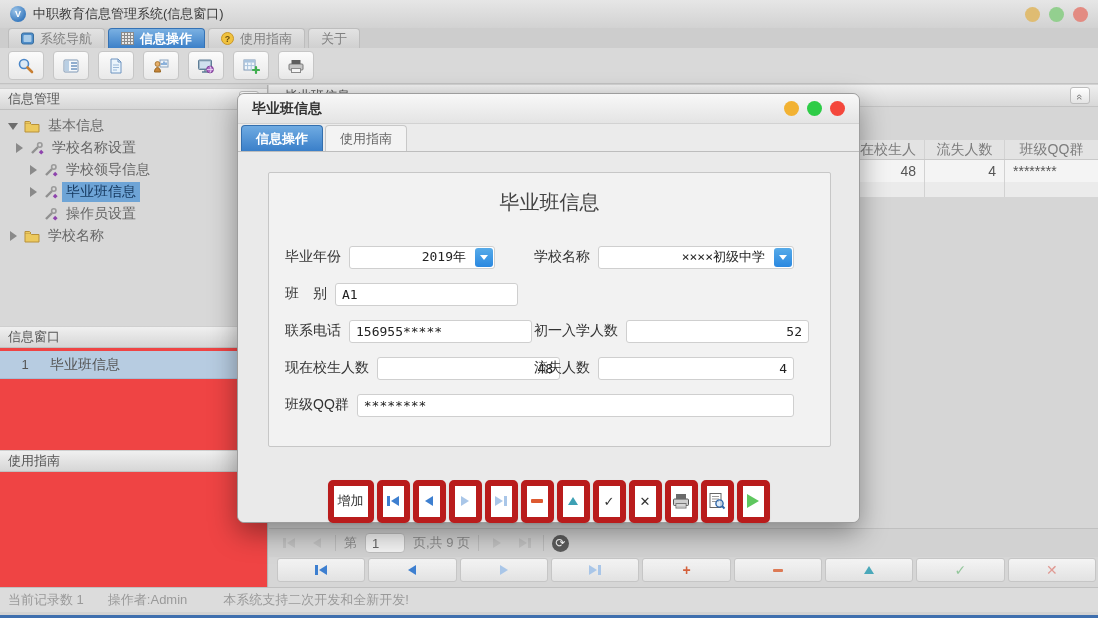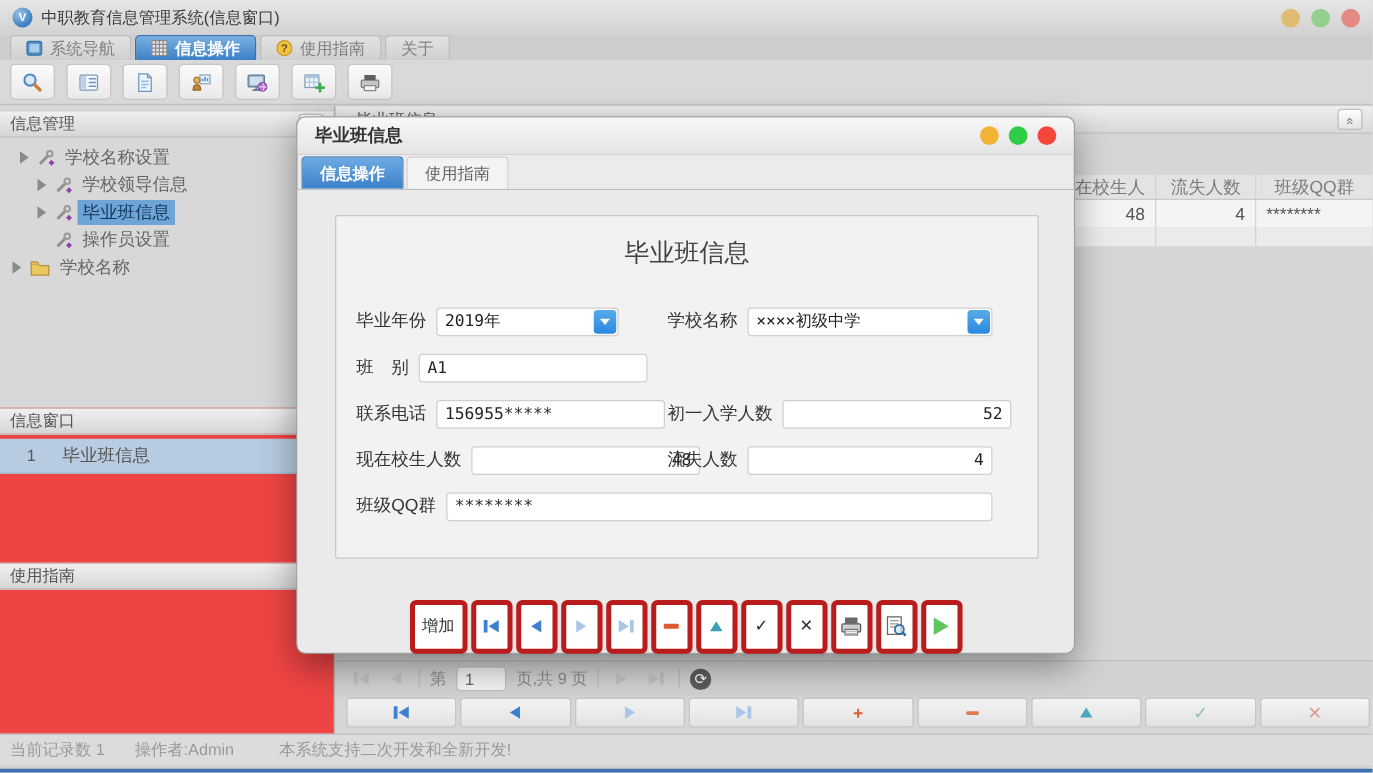--- a/index.html
+++ b/index.html
@@ -133,28 +133,28 @@
   .form-panel { position:absolute; left:30px; top:20px; width:563px; height:275px;
     background:#f2f2f2; border:1px solid #c7c7c7; border-radius:2px; }
   .form-title { position:absolute; left:0; right:0; top:16px; text-align:center;
     font-size:20px; color:#444; }
   .frow { position:absolute; height:24px; display:flex; align-items:center; }
   .frow .flabel { font-size:14px; color:#333; margin-right:8px; white-space:pre; }
   .fin { flex:1; height:23px; border:1px solid #cfcfcf; border-radius:3px; background:#fff;
     font-size:13px; color:#222; padding:0 6px; font-family:"DejaVu Sans Mono","DejaVu Sans",monospace; }
   .fin.num { text-align:right; }
   .combo { flex:1; position:relative; display:flex; }
-  .combo .fin { padding-right:20px; width:100%; }
+  .combo .fin { padding-right:28px; width:100%;text-align:right; }
   .combo-btn { position:absolute; right:2px; top:2px; width:18px; height:19px; border:none; border-radius:3px;
     background:linear-gradient(#57abe9,#2a88e0); display:flex; align-items:center; justify-content:center; }
   .combo-btn .car { width:0; height:0; border-left:4px solid transparent; border-right:4px solid transparent; border-top:5px solid #fff; }
 
   .dlg-toolbar { position:absolute; left:0; right:0; top:328px; height:42px;
     display:flex; align-items:center; justify-content:center; gap:3px; }
-  .dbtn { height:43px; min-width:33px; border:4px solid #b91c1c; border-radius:5px; background:#fff;
+  .dbtn { height:43px; min-width:33px; border:6px solid #b91c1c; border-radius:5px; background:#fff;
     box-shadow:0 1px 2px rgba(0,0,0,.08); display:flex; align-items:center; justify-content:center; gap:1px;
     font-size:13px; color:#333; }
   .dbtn.add { width:46px; }
   .tri.play { border-top:7px solid transparent; border-bottom:7px solid transparent; border-left:12px solid #5fc75f; }
 </style>
 </head>
 <body>
 
 <div class="window">
 
@@ -249,20 +249,30 @@
         </svg>
     </div>
   </div>
 
   <div class="sidebar">
     <div class="panel-header" style="top:3px">
       <span>信息管理</span>
       <div class="collapse-btn">«</div>
     </div>
     <div class="tree" style="top:30px">
+      <div class="tree-item" style="padding-left:6px">
+        <span class="tw">
+            <span class="arr down"></span>
+          </span>
+        <svg width="16" height="13" viewBox="0 0 16 13" style="margin:0 4px">
+            <path d="M1 3h5l1.5 1.5H15V12H1z" fill="#ecc95e" stroke="#b8913a"></path>
+            <path d="M1 3V1.5h4.5L7 3" fill="#ecc95e" stroke="#b8913a"></path>
+          </svg>
+        <span class="node-label">基本信息</span>
+      </div>
       <div class="tree-item" style="padding-left:12px">
         <span class="tw">
             <span class="arr right"></span>
           </span>
         <svg width="14" height="14" viewBox="0 0 14 14" style="margin:0 4px">
             <line x1="2" y1="12" x2="8" y2="6" stroke="#909090" stroke-width="2.4"></line>
             <circle cx="9.8" cy="4" r="2.2" fill="none" stroke="#9a9a9a" stroke-width="1.6"></circle>
             <rect x="9.5" y="9.5" width="3.4" height="3.4" fill="#8e44ad" transform="rotate(45 11.2 11.2)"></rect>
           </svg>
         <span class="node-label">学校名称设置</span>

